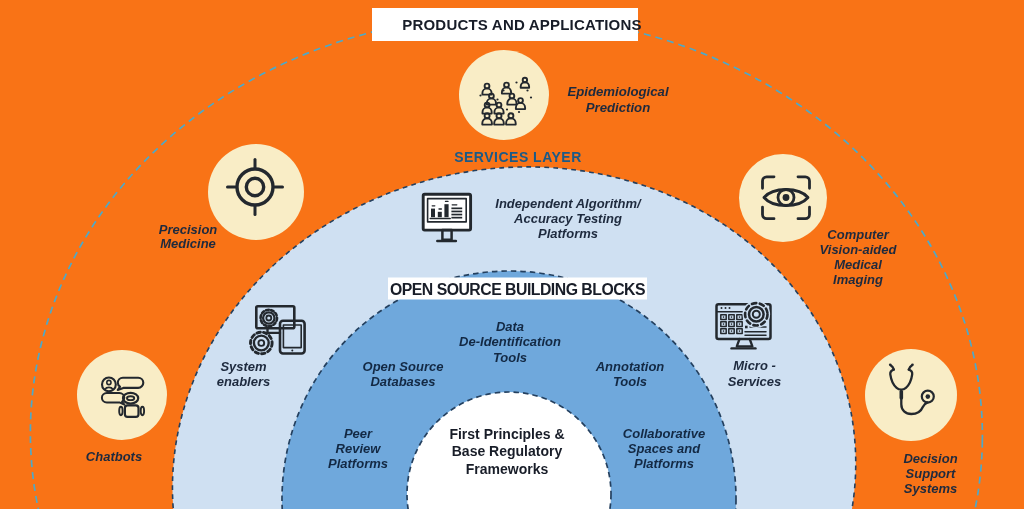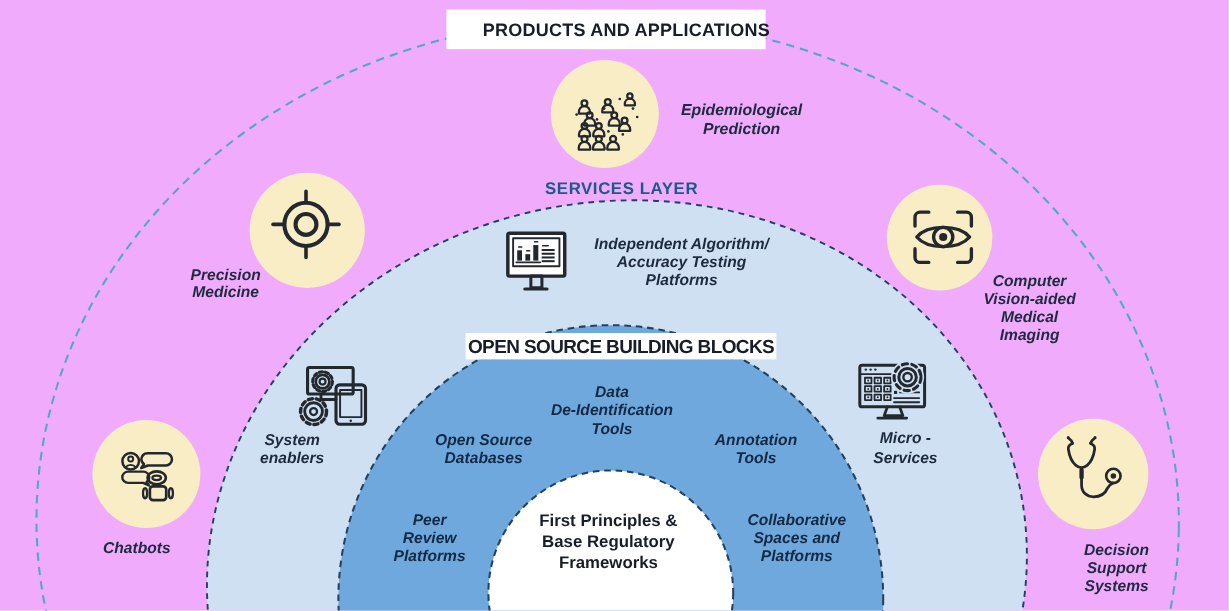--- a/index.html
+++ b/index.html
@@ -1,16 +1,16 @@
 <!DOCTYPE html>
 <html><head>
 <meta charset="utf-8">
 <style>
   html,body{margin:0;padding:0;background:#ffffff;}
-  #wrap{position:relative;width:1024px;height:509px;overflow:hidden;background:#f0abfc;}
+  #wrap{position:relative;width:1024px;height:509px;overflow:hidden;background:#f97316;}
   svg{display:block;}
   text{font-family:"Liberation Sans",sans-serif;}
   .lbl{font-weight:bold;font-style:italic;fill:#1e2a3e;}
   .blbl{font-weight:bold;font-style:italic;fill:#132944;}
   .ttl{font-weight:bold;fill:#181d28;}
 </style>
 </head>
 <body>
 <div id="wrap">
 <svg width="1024" height="509" viewBox="0 0 1024 509">

